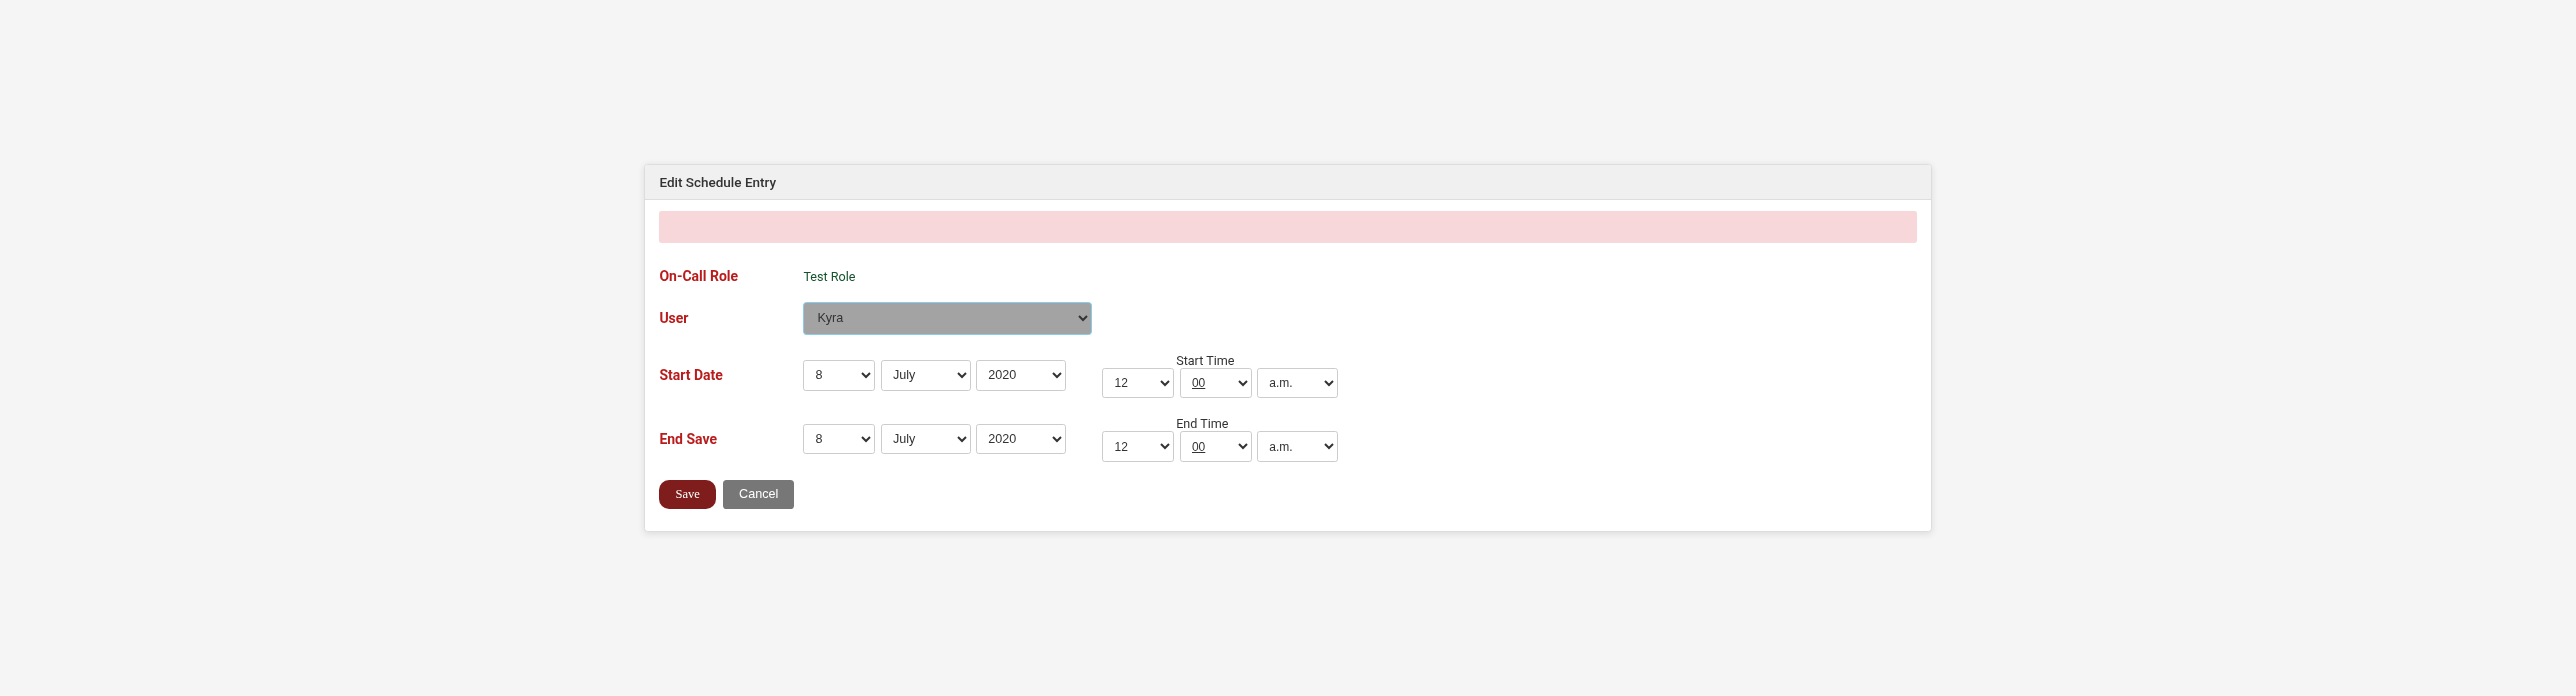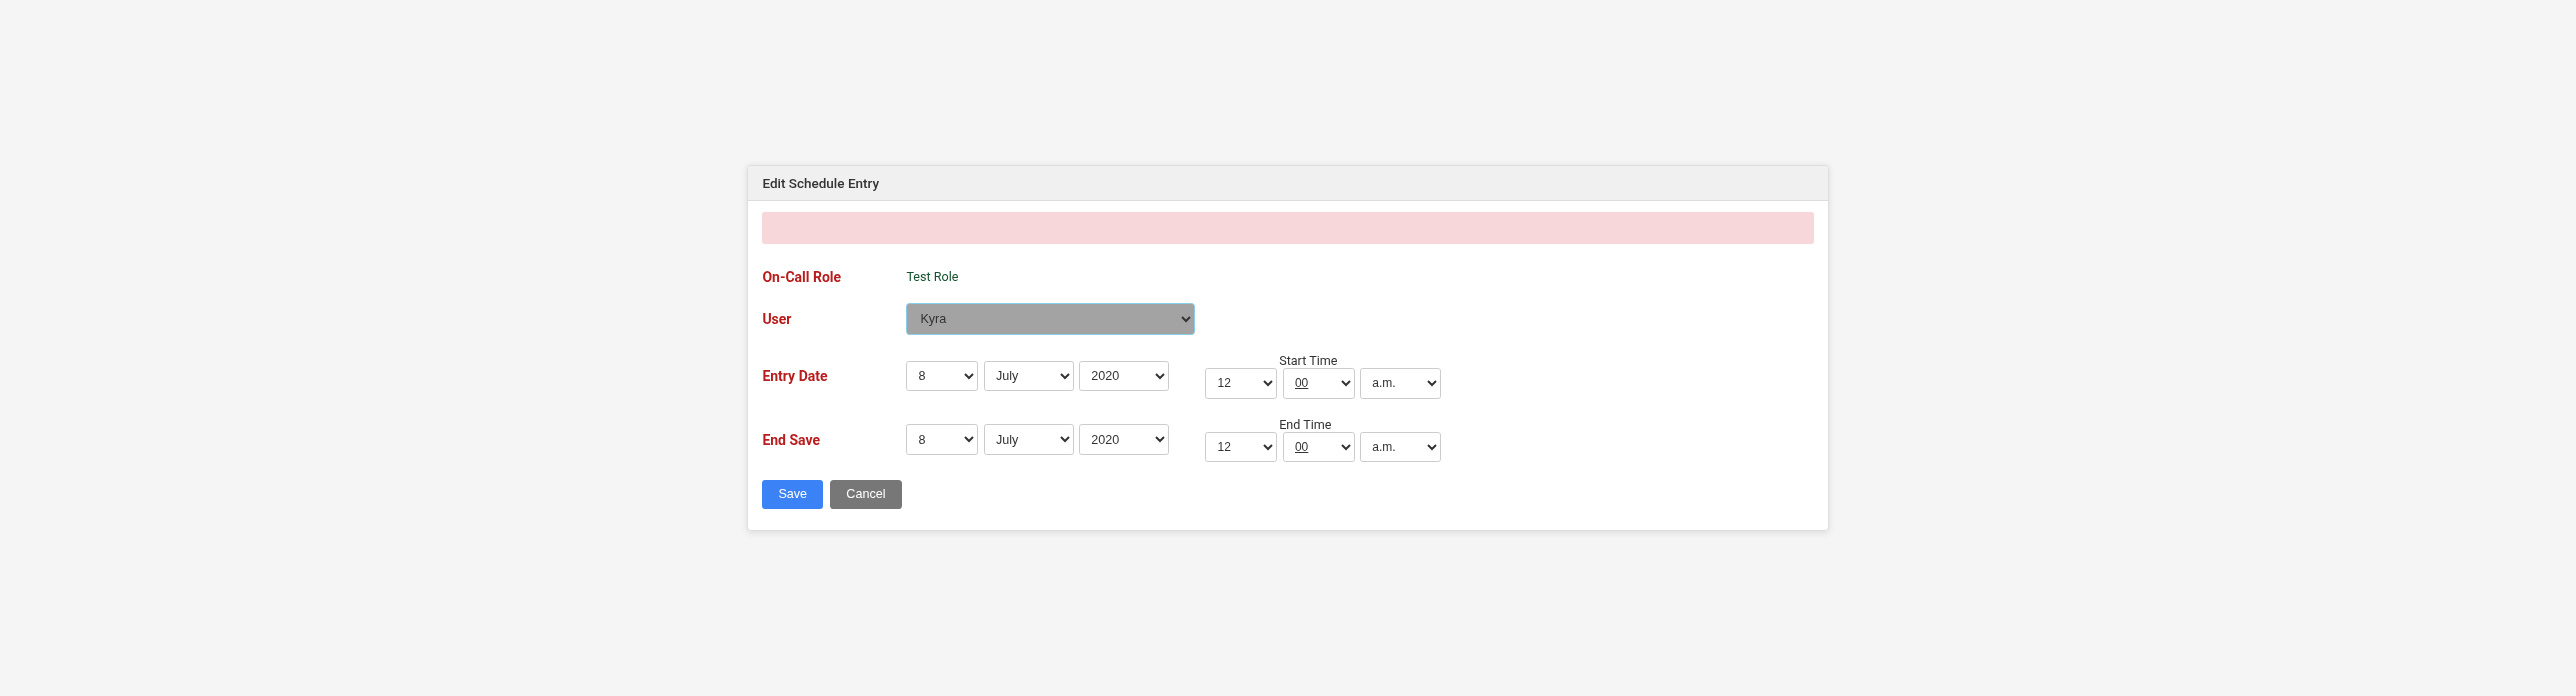--- a/index.html
+++ b/index.html
@@ -15,21 +15,21 @@
       display: flex;
       justify-content: center;
       align-items: center;
       min-height: 100vh;
     }
 
     .modal {
       background: #fff;
       border: 0.9px solid #ddd;
       border-radius: 3.6px;
-      width: 1082px;
+      width: 1288px;
       max-width: 98vw;
       box-shadow: 0 1.8px 7.2px rgba(0,0,0,0.1);
       overflow: hidden;
     }
 
     .modal-header {
       background: #f0f0f0;
       padding: 9px 14.4px;
       border-bottom: 0.9px solid #ddd;
     }
@@ -159,27 +159,28 @@
     }
 
     .button-row {
       display: flex;
       gap: 7.2px;
       margin-top: 9px;
       padding: 0 0 7.2px 0;
     }
 
     .btn-save {
-      background: #3b82f6;
+      background: #7f1d1d;
       color: #fff;
       border: none;
-      border-radius: 3px;
+      border-radius: 10px;
       padding: 7.2px 16px;
       font-size: 12.6px;
       cursor: pointer;
+      font-family: Liberation Serif, serif;
     }
 
     .btn-cancel {
       background: #777;
       color: #fff;
       border: none;
       border-radius: 3.6px;
       padding: 7.2px 16px;
       font-size: 12.6px;
       cursor: pointer;
@@ -209,21 +210,21 @@
     </div>
 
     <div class="form-row">
       <span class="form-label">User</span>
       <select class="user-select">
         <option value="Kyra">Kyra</option>
       </select>
     </div>
 
     <div class="form-row">
-      <span class="form-label">Entry Date</span>
+      <span class="form-label">Start Date</span>
       <div class="date-time-row">
         <div class="date-group">
           <select class="date-select day">
             <option value="8" selected="">8</option>
           </select>
           <select class="date-select month">
             <option value="January">January</option>
             <option value="February">February</option>
             <option value="March">March</option>
             <option value="April">April</option>

